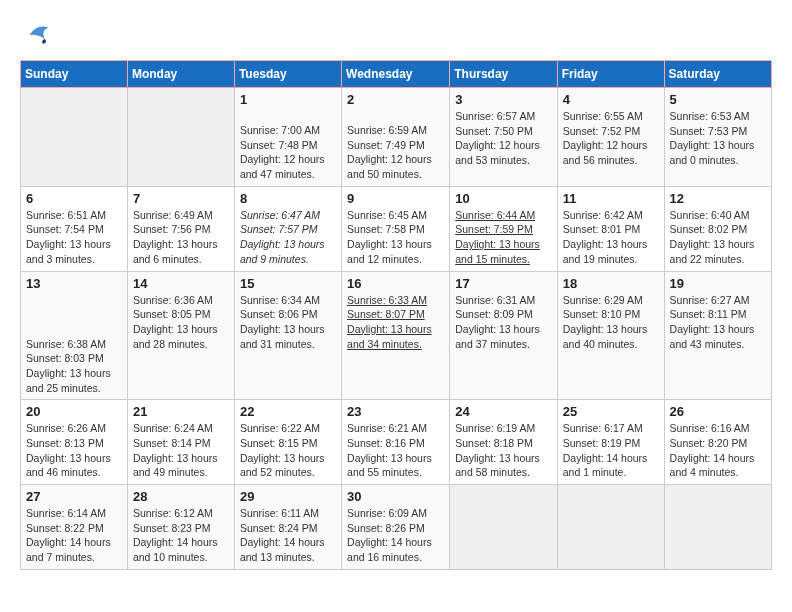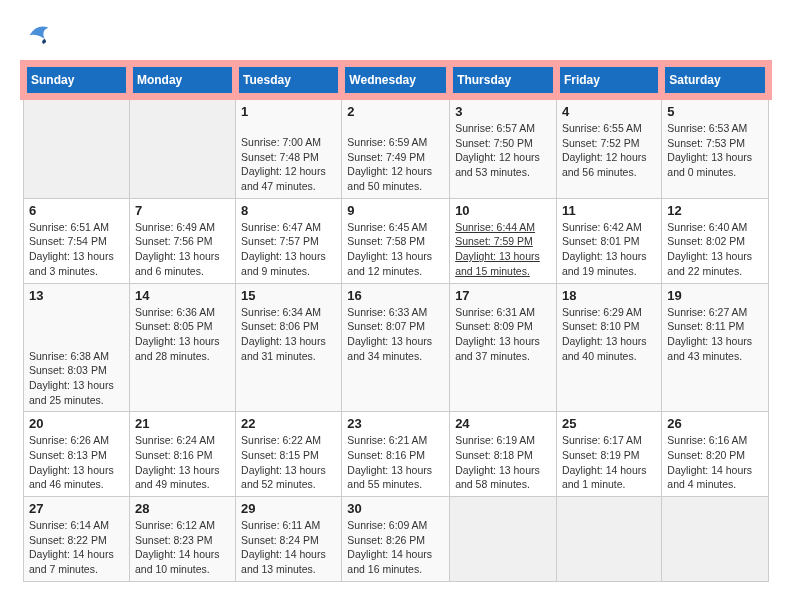--- a/index.html
+++ b/index.html
@@ -52,21 +52,21 @@
       border-collapse: collapse;
       font-size: 11px;
     }
     .calendar thead th {
       background: #1a6ec2;
       color: #fff;
       padding: 6px 4px;
       text-align: left;
       font-size: 12px;
       font-weight: bold;
-      border: 7px solid #fca5a5;
+      border: 1px solid #fca5a5;
     }
     .calendar tbody td {
       border: 1px solid #ccc;
       vertical-align: top;
       padding: 4px 5px;
       width: 110px;
       min-height: 80px;
       background: #fff;
     }
     .calendar tbody tr:nth-child(odd) td {
@@ -169,21 +169,21 @@
 Daylight: 13 hours and 3 minutes.</div>
         </td>
         <td>
           <span class="day-number">7</span>
           <div class="day-info" style="white-space: pre-line;">Sunrise: 6:49 AM
 Sunset: 7:56 PM
 Daylight: 13 hours and 6 minutes.</div>
         </td>
         <td>
           <span class="day-number">8</span>
-          <div class="day-info" style="white-space: pre-line;">Sunrise: 6:47 AM
+          <div class="day-info" style="white-space: pre-line; font-style: italic;">Sunrise: 6:47 AM
 Sunset: 7:57 PM
 Daylight: 13 hours and 9 minutes.</div>
         </td>
         <td>
           <span class="day-number">9</span>
           <div class="day-info" style="white-space: pre-line;">Sunrise: 6:45 AM
 Sunset: 7:58 PM
 Daylight: 13 hours and 12 minutes.</div>
         </td>
         <td>
@@ -219,21 +219,21 @@
 Daylight: 13 hours and 28 minutes.</div>
         </td>
         <td>
           <span class="day-number">15</span>
           <div class="day-info" style="white-space: pre-line;">Sunrise: 6:34 AM
 Sunset: 8:06 PM
 Daylight: 13 hours and 31 minutes.</div>
         </td>
         <td>
           <span class="day-number">16</span>
-          <div class="day-info" style="white-space: pre-line;">Sunrise: 6:33 AM
+          <div class="day-info" style="white-space: pre-line; text-decoration: underline;">Sunrise: 6:33 AM
 Sunset: 8:07 PM
 Daylight: 13 hours and 34 minutes.</div>
         </td>
         <td>
           <span class="day-number">17</span>
           <div class="day-info" style="white-space: pre-line;">Sunrise: 6:31 AM
 Sunset: 8:09 PM
 Daylight: 13 hours and 37 minutes.</div>
         </td>
         <td>
@@ -252,21 +252,21 @@
       <tr>
         <td>
           <span class="day-number">20</span>
           <div class="day-info" style="white-space: pre-line;">Sunrise: 6:26 AM
 Sunset: 8:13 PM
 Daylight: 13 hours and 46 minutes.</div>
         </td>
         <td>
           <span class="day-number">21</span>
           <div class="day-info" style="white-space: pre-line;">Sunrise: 6:24 AM
-Sunset: 8:16 PM
+Sunset: 8:14 PM
 Daylight: 13 hours and 49 minutes.</div>
         </td>
         <td>
           <span class="day-number">22</span>
           <div class="day-info" style="white-space: pre-line;">Sunrise: 6:22 AM
 Sunset: 8:15 PM
 Daylight: 13 hours and 52 minutes.</div>
         </td>
         <td>
           <span class="day-number">23</span>

